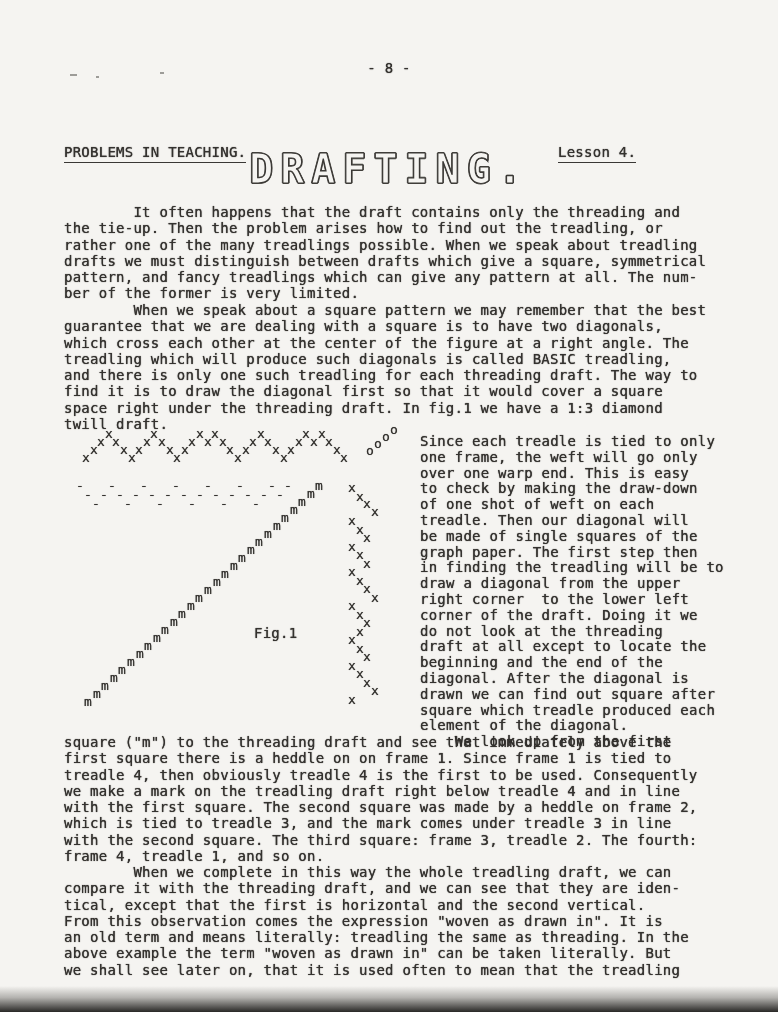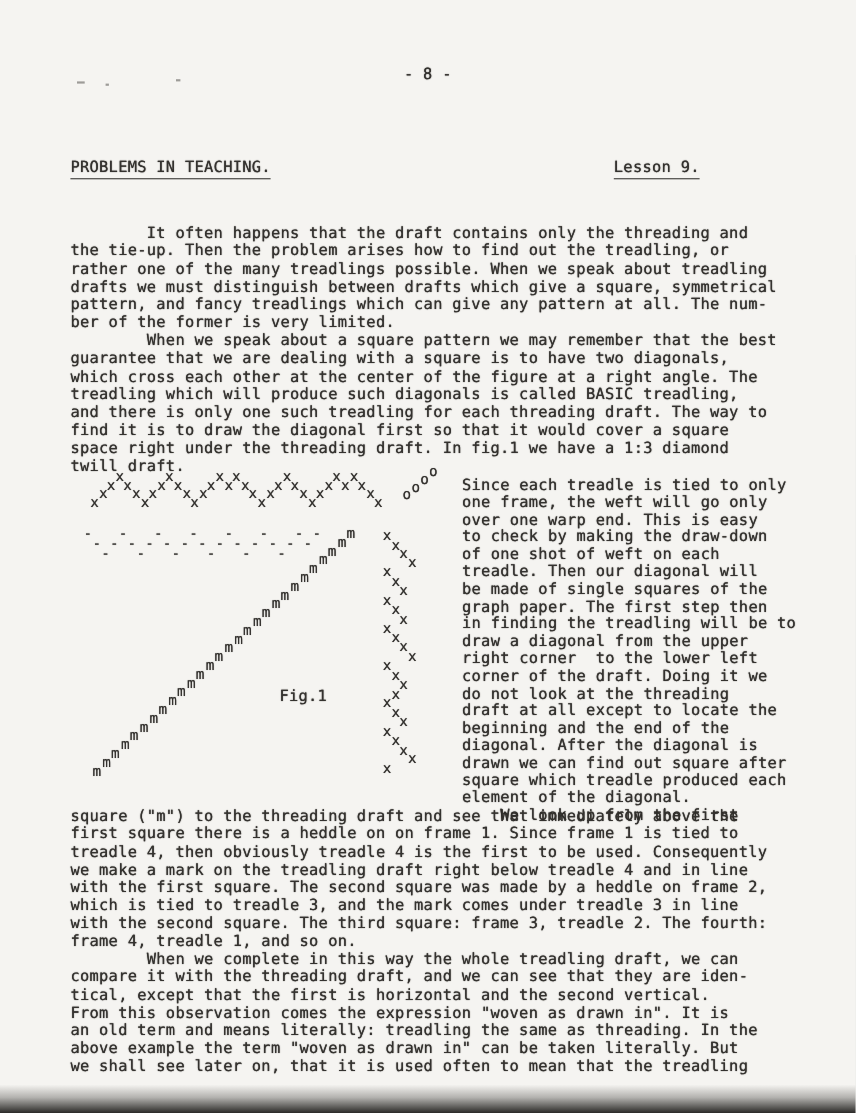--- a/index.html
+++ b/index.html
@@ -64,22 +64,23 @@
 </style>
 </head>
 <body>
 
 <div id="page">
 
   <div id="page-number" class="abs txt ink">- 8 -</div>
 
   <div id="header-left" class="abs txt ink hdr">PROBLEMS IN TEACHING.</div>
 
-  <div id="header-right" class="abs txt ink hdr">Lesson 9.</div>
-
+  <div id="header-right" class="abs txt ink hdr">Lesson 4.</div>
+
+  <div id="doc-title" class="abs">DRAFTING.</div>
 
   <div id="para-1" class="abs txt ink">        It often happens that the draft contains only the threading and
 the tie-up. Then the problem arises how to find out the treadling, or
 rather one of the many treadlings possible. When we speak about treadling
 drafts we must distinguish between drafts which give a square, symmetrical
 pattern, and fancy treadlings which can give any pattern at all. The num-
 ber of the former is very limited.</div>
 
   <div id="para-2" class="abs txt ink">        When we speak about a square pattern we may remember that the best
 guarantee that we are dealing with a square is to have two diagonals,

